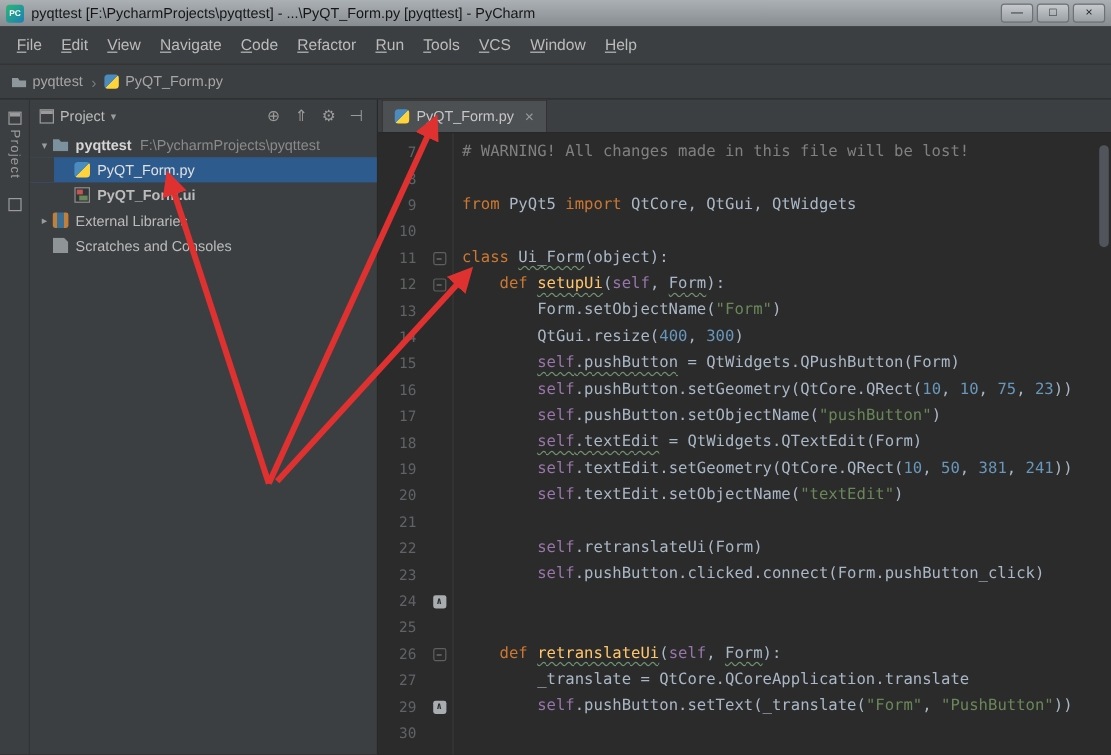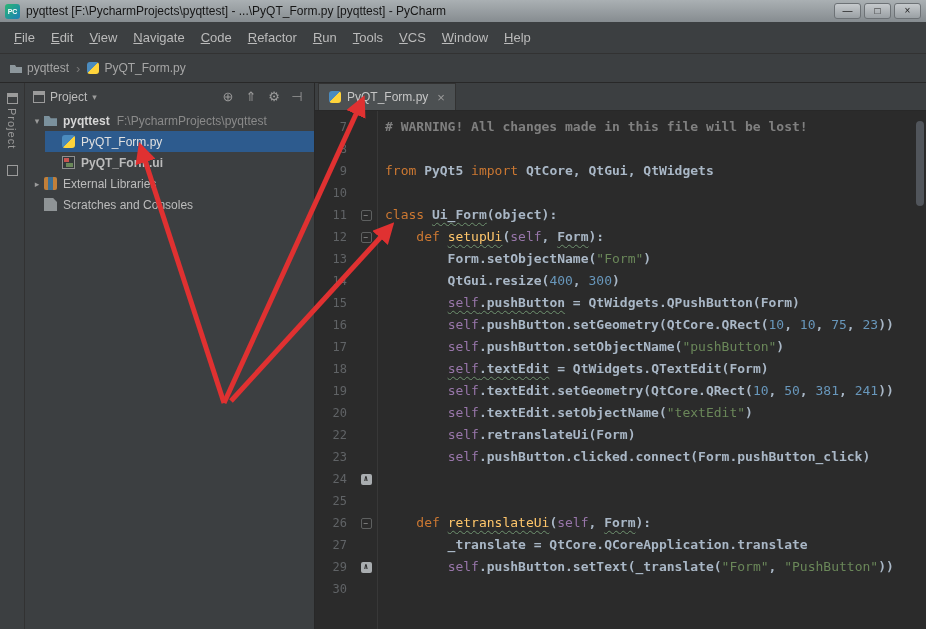--- a/index.html
+++ b/index.html
@@ -89,22 +89,22 @@
   .fold-col { width: 22px; flex: none; display: flex; align-items: center; justify-content: center; }
   .fm { width: 11px; height: 11px; border-radius: 2px; font-size: 8px; line-height: 10px; text-align: center; }
   .fm-open { border: 1px solid #5e6060; color: #9b9b9b; }
   .fm-end { background: #a9adb0; color: #2b2b2b; font-weight: bold; }
   .ct { flex: 1; padding-left: 8px; overflow: hidden; }
   .tk-kw { color: var(--kw); }
   .tk-str { color: var(--str); }
   .tk-num { color: var(--num); }
   .tk-selfc { color: var(--selfc); }
   .tk-fn { color: var(--fn); }
-  .tk-com { color: var(--com); font-weight: bold; }
-  .tk-pl { color: var(--pl); font-weight: bold; }
+  .tk-com { color: var(--com); }
+  .tk-pl { color: var(--pl); }
   .sq { text-decoration: underline; text-decoration-style: wavy;
     text-decoration-color: var(--squiggle); text-decoration-thickness: 1px; text-underline-offset: 3px; }
 
   .sb { position: absolute; right: 0; top: 0; bottom: 0; width: 13px; }
   .sb-thumb { position: absolute; right: 2px; top: 10px; width: 8px; height: 85px;
     background: #51555b; border-radius: 4px; }
 
   
   #arrows { position: absolute; left: 0; top: 0; width: 926px; height: 629px;
     pointer-events: none; z-index: 40; }
@@ -218,20 +218,21 @@
             <div class="cl"><span class="ln">11</span><span class="fold-col"><span class="fm fm-open">−</span></span><span class="ct"><span class="tk-kw">class </span><span class="tk-pl sq">Ui_Form</span><span class="tk-pl">(object):</span></span></div>
             <div class="cl"><span class="ln">12</span><span class="fold-col"><span class="fm fm-open">−</span></span><span class="ct"><span class="tk-pl">    </span><span class="tk-kw">def </span><span class="tk-fn sq">setupUi</span><span class="tk-pl">(</span><span class="tk-selfc">self</span><span class="tk-pl">, </span><span class="tk-pl sq">Form</span><span class="tk-pl">):</span></span></div>
             <div class="cl"><span class="ln">13</span><span class="fold-col"></span><span class="ct"><span class="tk-pl">        Form.setObjectName(</span><span class="tk-str">"Form"</span><span class="tk-pl">)</span></span></div>
             <div class="cl"><span class="ln">14</span><span class="fold-col"></span><span class="ct"><span class="tk-pl">        QtGui.resize(</span><span class="tk-num">400</span><span class="tk-pl">, </span><span class="tk-num">300</span><span class="tk-pl">)</span></span></div>
             <div class="cl"><span class="ln">15</span><span class="fold-col"></span><span class="ct"><span class="tk-pl">        </span><span class="tk-selfc sq">self</span><span class="tk-pl sq">.pushButton</span><span class="tk-pl"> = QtWidgets.QPushButton(Form)</span></span></div>
             <div class="cl"><span class="ln">16</span><span class="fold-col"></span><span class="ct"><span class="tk-pl">        </span><span class="tk-selfc">self</span><span class="tk-pl">.pushButton.setGeometry(QtCore.QRect(</span><span class="tk-num">10</span><span class="tk-pl">, </span><span class="tk-num">10</span><span class="tk-pl">, </span><span class="tk-num">75</span><span class="tk-pl">, </span><span class="tk-num">23</span><span class="tk-pl">))</span></span></div>
             <div class="cl"><span class="ln">17</span><span class="fold-col"></span><span class="ct"><span class="tk-pl">        </span><span class="tk-selfc">self</span><span class="tk-pl">.pushButton.setObjectName(</span><span class="tk-str">"pushButton"</span><span class="tk-pl">)</span></span></div>
             <div class="cl"><span class="ln">18</span><span class="fold-col"></span><span class="ct"><span class="tk-pl">        </span><span class="tk-selfc sq">self</span><span class="tk-pl sq">.textEdit</span><span class="tk-pl"> = QtWidgets.QTextEdit(Form)</span></span></div>
             <div class="cl"><span class="ln">19</span><span class="fold-col"></span><span class="ct"><span class="tk-pl">        </span><span class="tk-selfc">self</span><span class="tk-pl">.textEdit.setGeometry(QtCore.QRect(</span><span class="tk-num">10</span><span class="tk-pl">, </span><span class="tk-num">50</span><span class="tk-pl">, </span><span class="tk-num">381</span><span class="tk-pl">, </span><span class="tk-num">241</span><span class="tk-pl">))</span></span></div>
             <div class="cl"><span class="ln">20</span><span class="fold-col"></span><span class="ct"><span class="tk-pl">        </span><span class="tk-selfc">self</span><span class="tk-pl">.textEdit.setObjectName(</span><span class="tk-str">"textEdit"</span><span class="tk-pl">)</span></span></div>
+            <div class="cl"><span class="ln">21</span><span class="fold-col"></span><span class="ct"></span></div>
             <div class="cl"><span class="ln">22</span><span class="fold-col"></span><span class="ct"><span class="tk-pl">        </span><span class="tk-selfc">self</span><span class="tk-pl">.retranslateUi(Form)</span></span></div>
             <div class="cl"><span class="ln">23</span><span class="fold-col"></span><span class="ct"><span class="tk-pl">        </span><span class="tk-selfc">self</span><span class="tk-pl">.pushButton.clicked.connect(Form.pushButton_click)</span></span></div>
             <div class="cl"><span class="ln">24</span><span class="fold-col"><span class="fm fm-end">∧</span></span></div>
             <div class="cl"><span class="ln">25</span><span class="fold-col"></span><span class="ct"></span></div>
             <div class="cl"><span class="ln">26</span><span class="fold-col"><span class="fm fm-open">−</span></span><span class="ct"><span class="tk-pl">    </span><span class="tk-kw">def </span><span class="tk-fn sq">retranslateUi</span><span class="tk-pl">(</span><span class="tk-selfc">self</span><span class="tk-pl">, </span><span class="tk-pl sq">Form</span><span class="tk-pl">):</span></span></div>
             <div class="cl"><span class="ln">27</span><span class="fold-col"></span><span class="ct"><span class="tk-pl">        _translate = QtCore.QCoreApplication.translate</span></span></div>
             <div class="cl"><span class="ln">29</span><span class="fold-col"><span class="fm fm-end">∧</span></span><span class="ct"><span class="tk-pl">        </span><span class="tk-selfc">self</span><span class="tk-pl">.pushButton.setText(_translate(</span><span class="tk-str">"Form"</span><span class="tk-pl">, </span><span class="tk-str">"PushButton"</span><span class="tk-pl">))</span></span></div>
             <div class="cl"><span class="ln">30</span><span class="fold-col"></span><span class="ct"></span></div>
           </div>
         <div class="sb">

